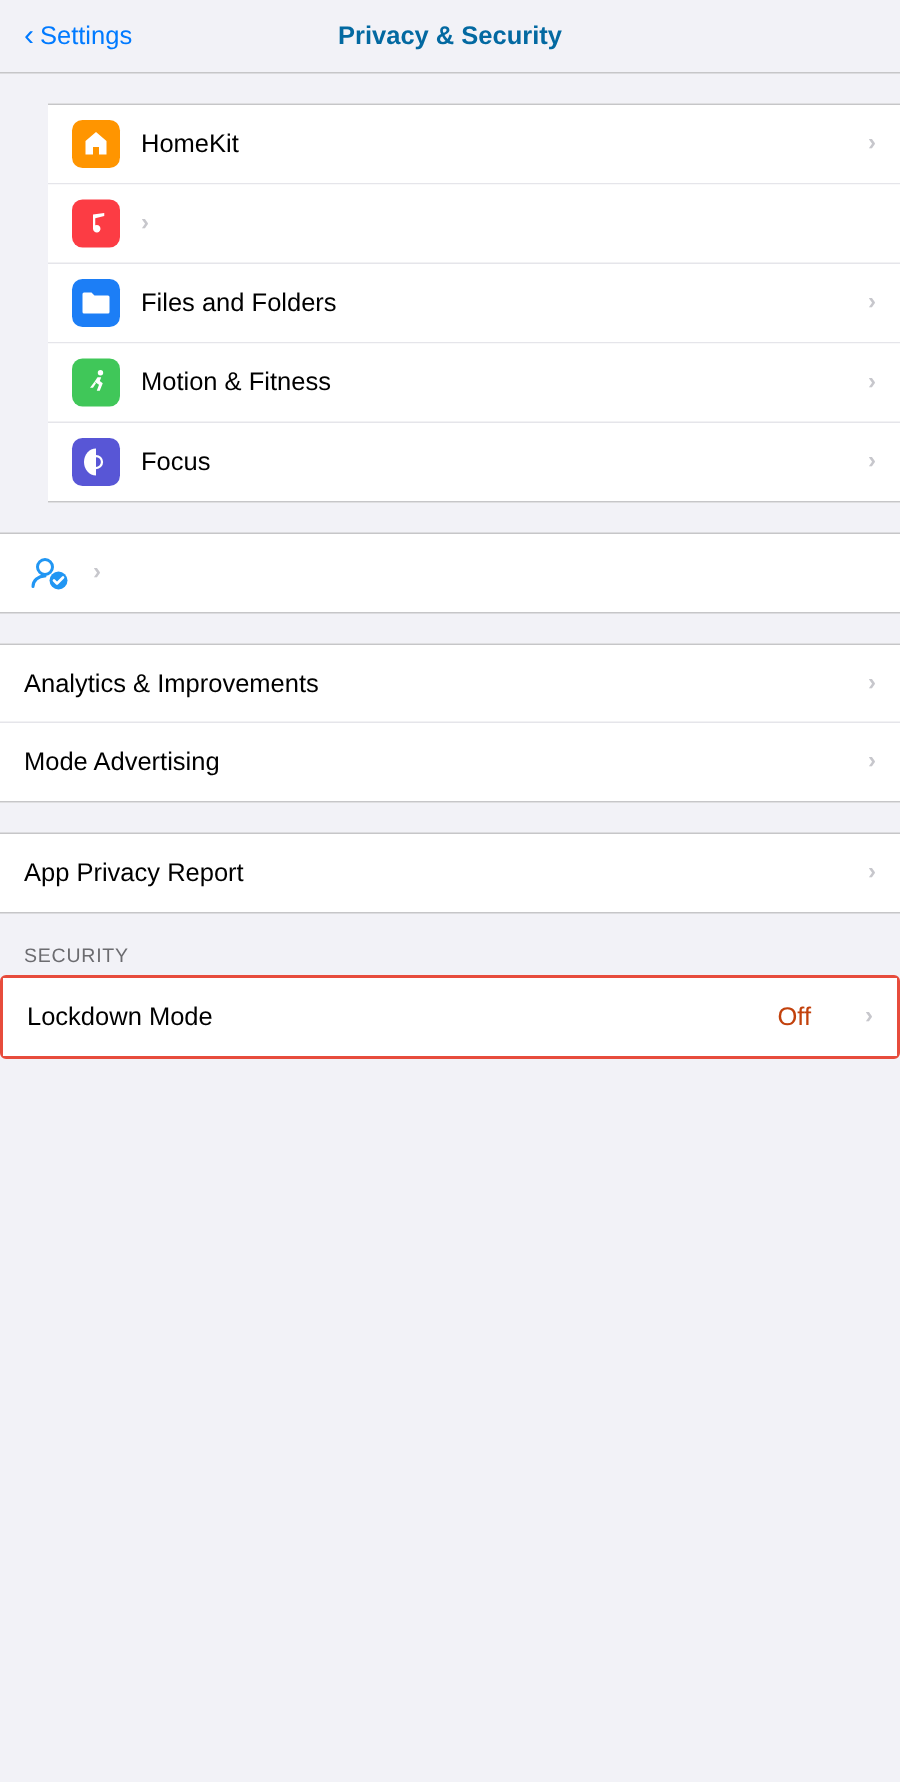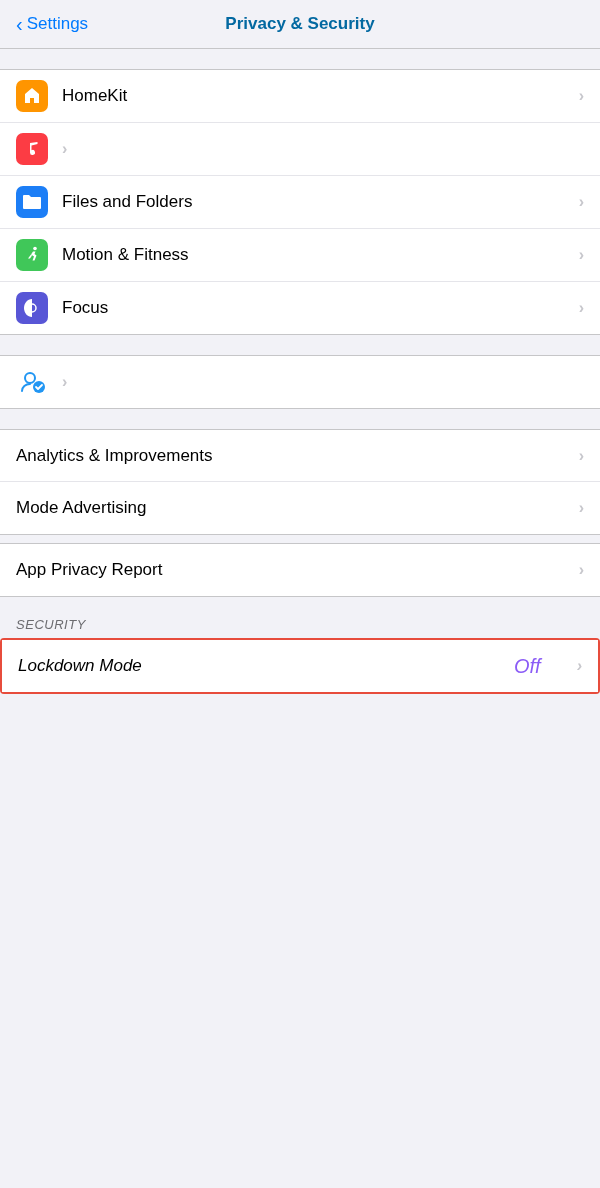--- a/index.html
+++ b/index.html
@@ -46,20 +46,21 @@
 
     .header-title {
       font-size: 17px;
       font-weight: 600;
       color: #0369a1;
     }
 
     
     .section {
       margin: 20px 0 0 0;
+      padding-left: 32px;
     }
 
     .section-list {
       background: #fff;
       border-top: 1px solid #c6c6c8;
       border-bottom: 1px solid #c6c6c8;
     }
 
     .list-item {
       display: flex;
@@ -143,27 +144,26 @@
       height: 30px;
     }
 
     
     .section-group {
       margin: 20px 0 0 0;
     }
 
     
     .section-standalone {
-      margin: 8px 0 0 0;
+      margin: 20px 0 0 0;
     }
 
     
     .section-security {
       margin: 20px 0 0 0;
-      font-style: italic;
     }
 
     .section-header-text {
       padding: 0 16px 6px 16px;
       font-size: 13px;
       font-weight: 400;
       color: #6c6c70;
       text-transform: uppercase;
       letter-spacing: 0.04em;
     }
@@ -174,22 +174,22 @@
       border-radius: 4px;
       margin: 0 0px;
     }
 
     .security-list .list-item {
       border-bottom: none;
       gap: 32px;
     }
 
     .lockdown-value {
-      font-size: 20px;
-      color: #8b5cf6;
+      font-size: 17px;
+      color: #c2410c;
       margin-right: 4px;
     }
   </style>
 </head>
 <body>
 
 <div class="header">
   <div class="header-back">
     <span class="chevron-left">‹</span>
     <span>Settings</span>

